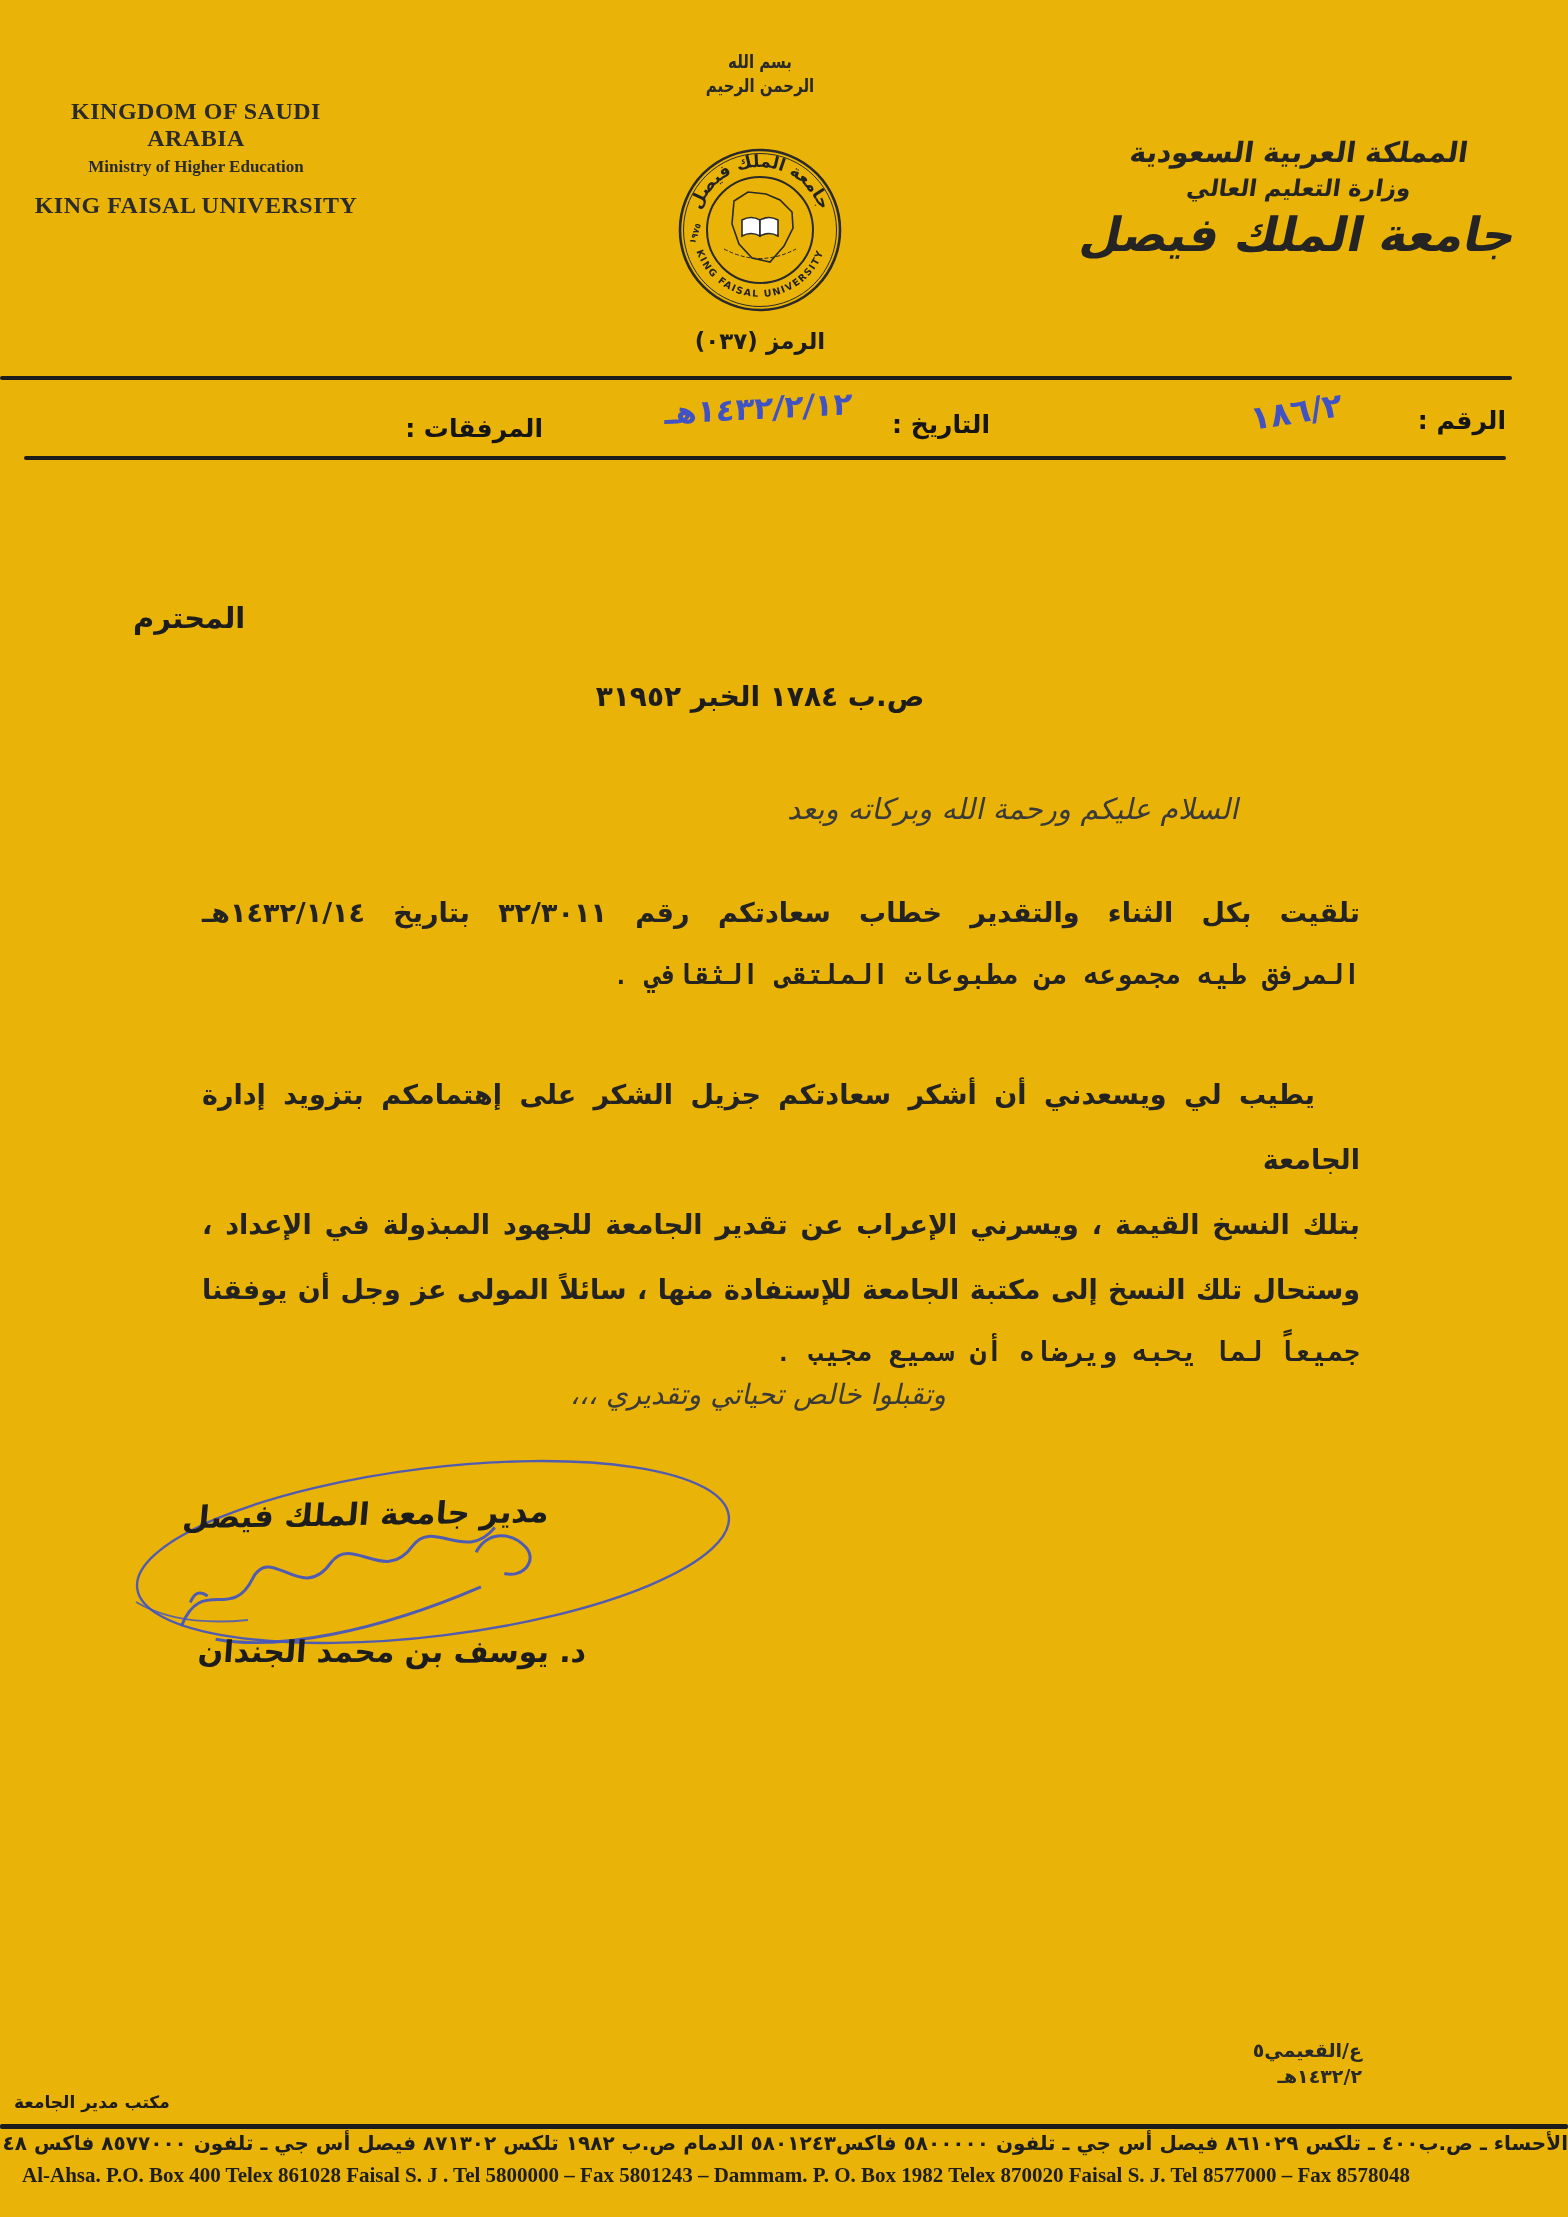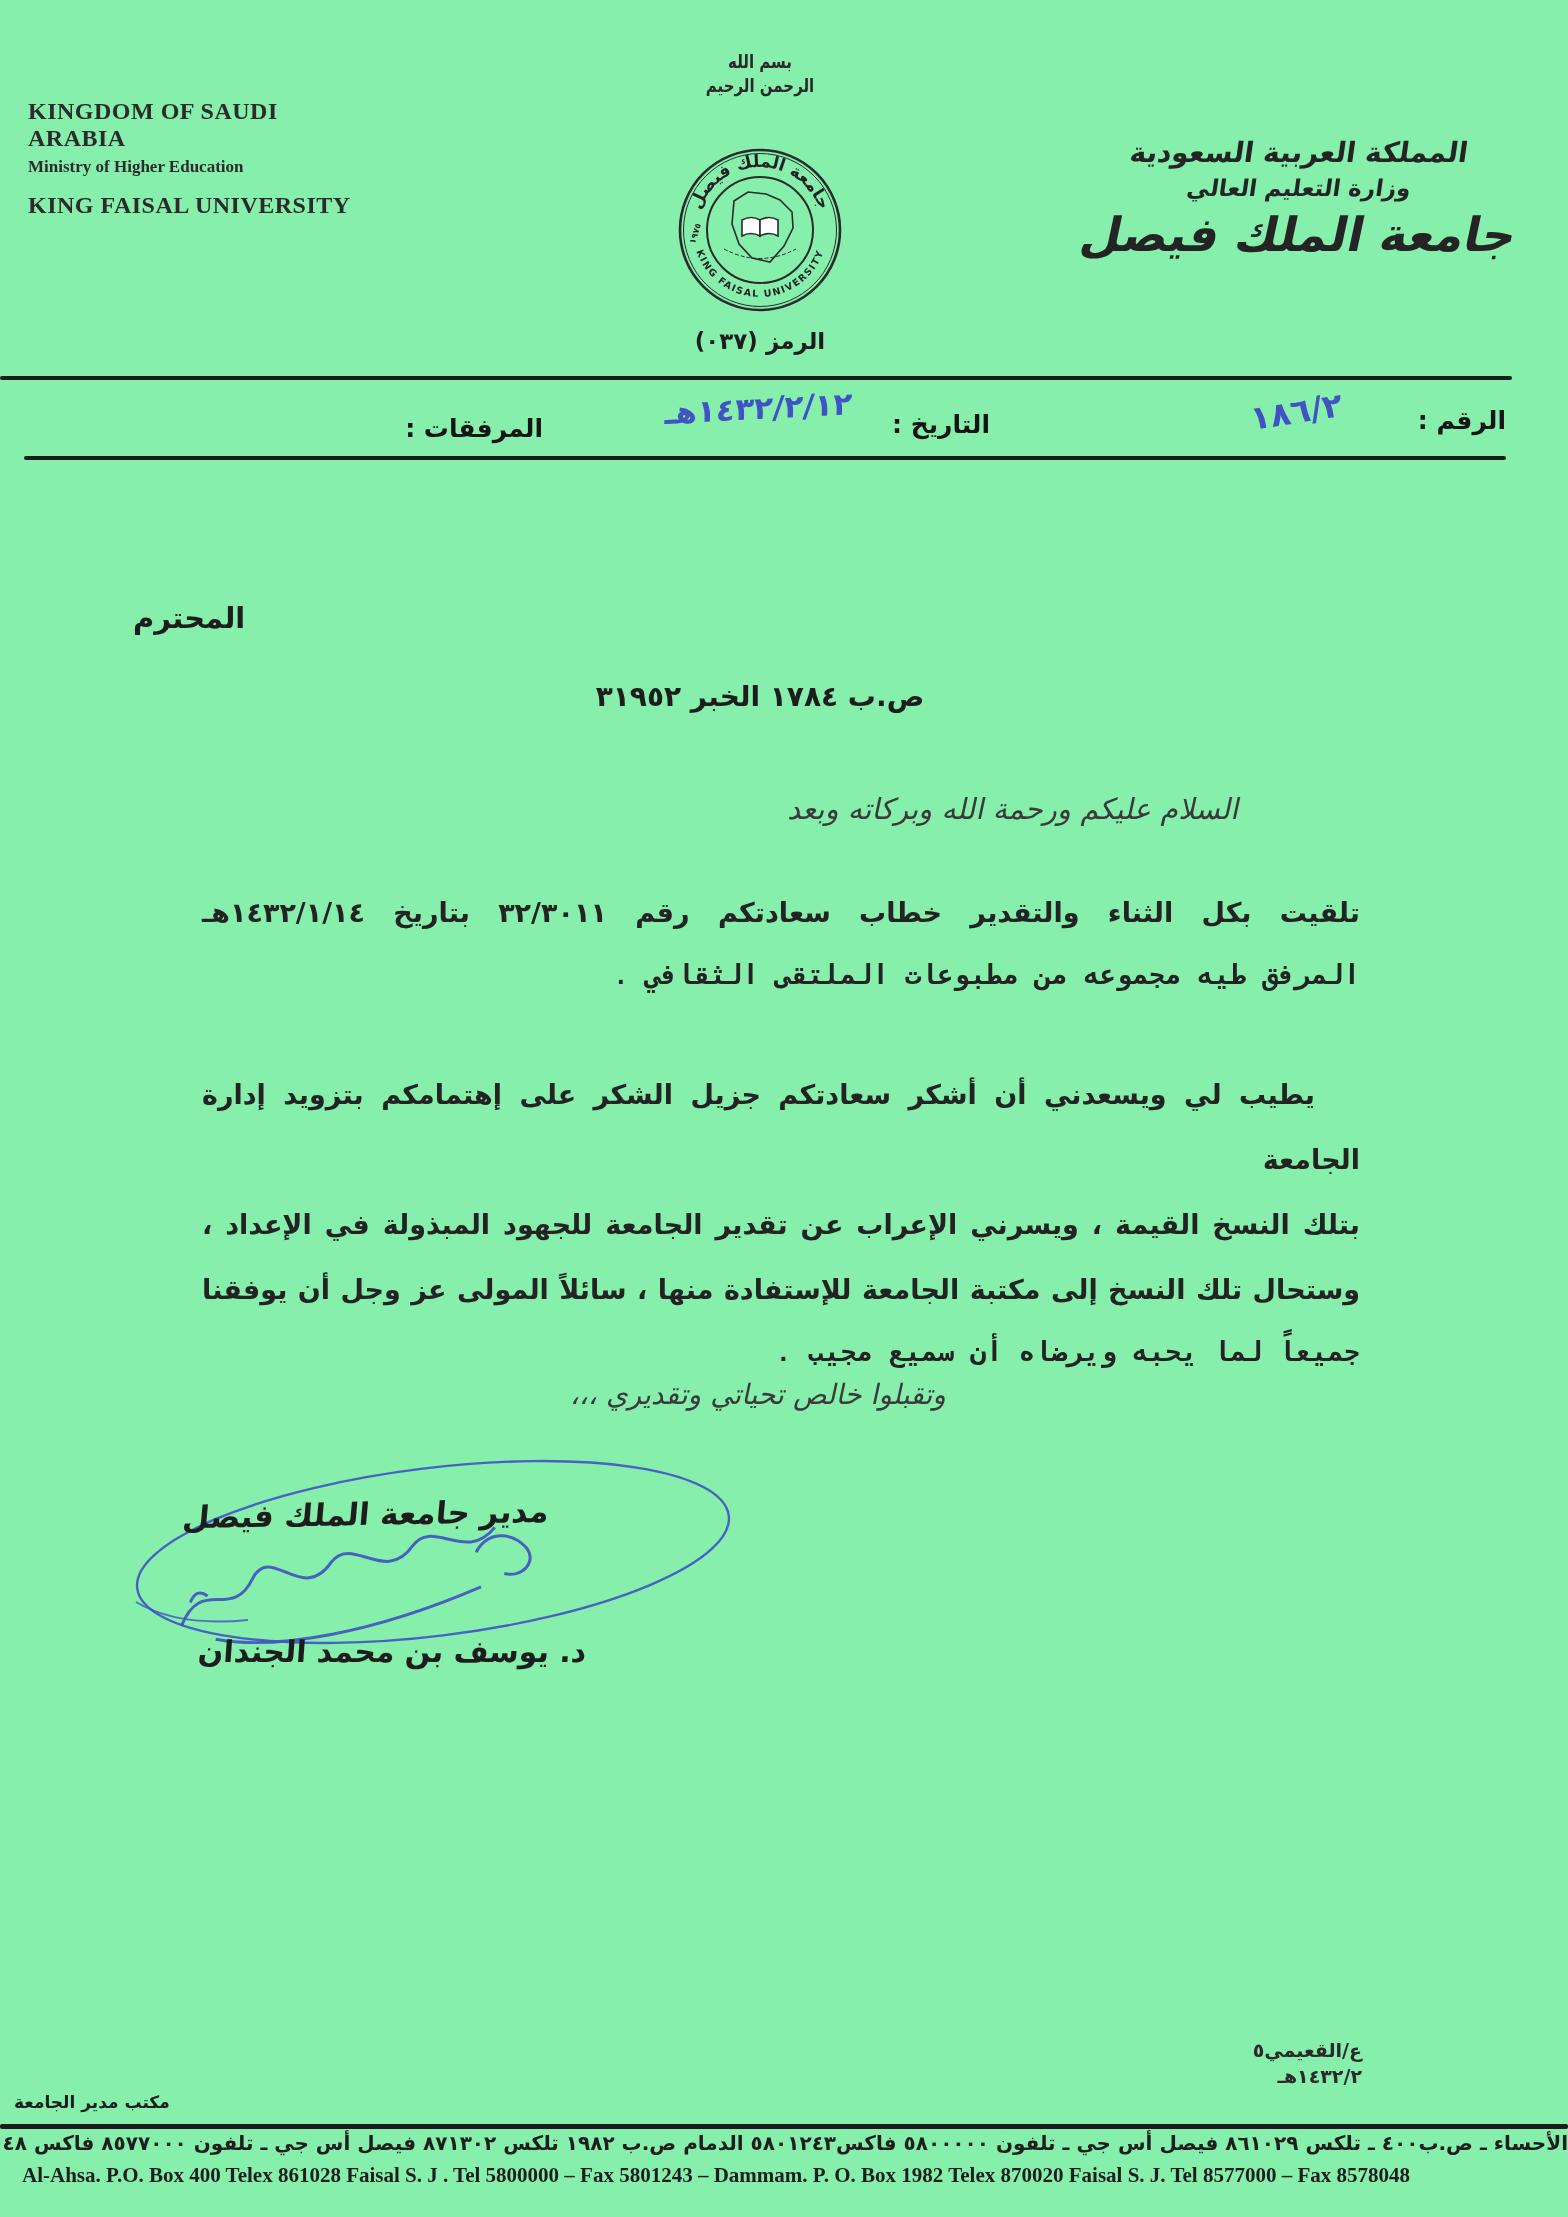--- a/index.html
+++ b/index.html
@@ -1,28 +1,28 @@
 <!DOCTYPE html>
 <html lang="ar"><head>
 <meta charset="utf-8">
 <style>
   html,body{margin:0;padding:0;background:#888;}
   .page{
     position:relative; width:1568px; height:2217px; margin:0 auto;
-    background:#86efac; overflow:hidden;
+    background:#eab308; overflow:hidden;
     font-family:"DejaVu Sans", sans-serif; color:#1d1d1d;
   }
   .abs{position:absolute;}
   
   .bismillah{
     left:700px; top:55px; width:120px; text-align:center;
     font-size:15px; font-weight:bold; color:#2a2a2a; line-height:1.25;
     transform:scaleY(1.25); direction:rtl;
   }
-  .hdr-left{left:28px; top:98px; width:336px; text-align:left;
+  .hdr-left{left:28px; top:98px; width:336px; text-align:center;
     font-family:"Liberation Serif", serif; color:#2b2b2b;}
   .hdr-left .l1{font-size:24px; font-weight:bold; letter-spacing:.5px;}
   .hdr-left .l2{font-size:17px; font-weight:bold; margin-top:5px;}
   .hdr-left .l3{font-size:24px; font-weight:bold; margin-top:15px; letter-spacing:.5px;}
   .hdr-right{right:44px; top:136px; width:450px; text-align:center; direction:rtl; color:#242424;}
   .hdr-right .r1{font-size:28px; font-weight:bold; transform:skewX(-8deg); letter-spacing:-1px;}
   .hdr-right .r2{font-size:23px; font-weight:bold; transform:skewX(-8deg); margin-top:6px;}
   .hdr-right .r3{font-size:47px; font-weight:bold; transform:skewX(-12deg); margin-top:6px; letter-spacing:-2px;}
   .seal{left:676px; top:146px;}
   .code-label{left:670px; top:328px; width:180px; text-align:center;

